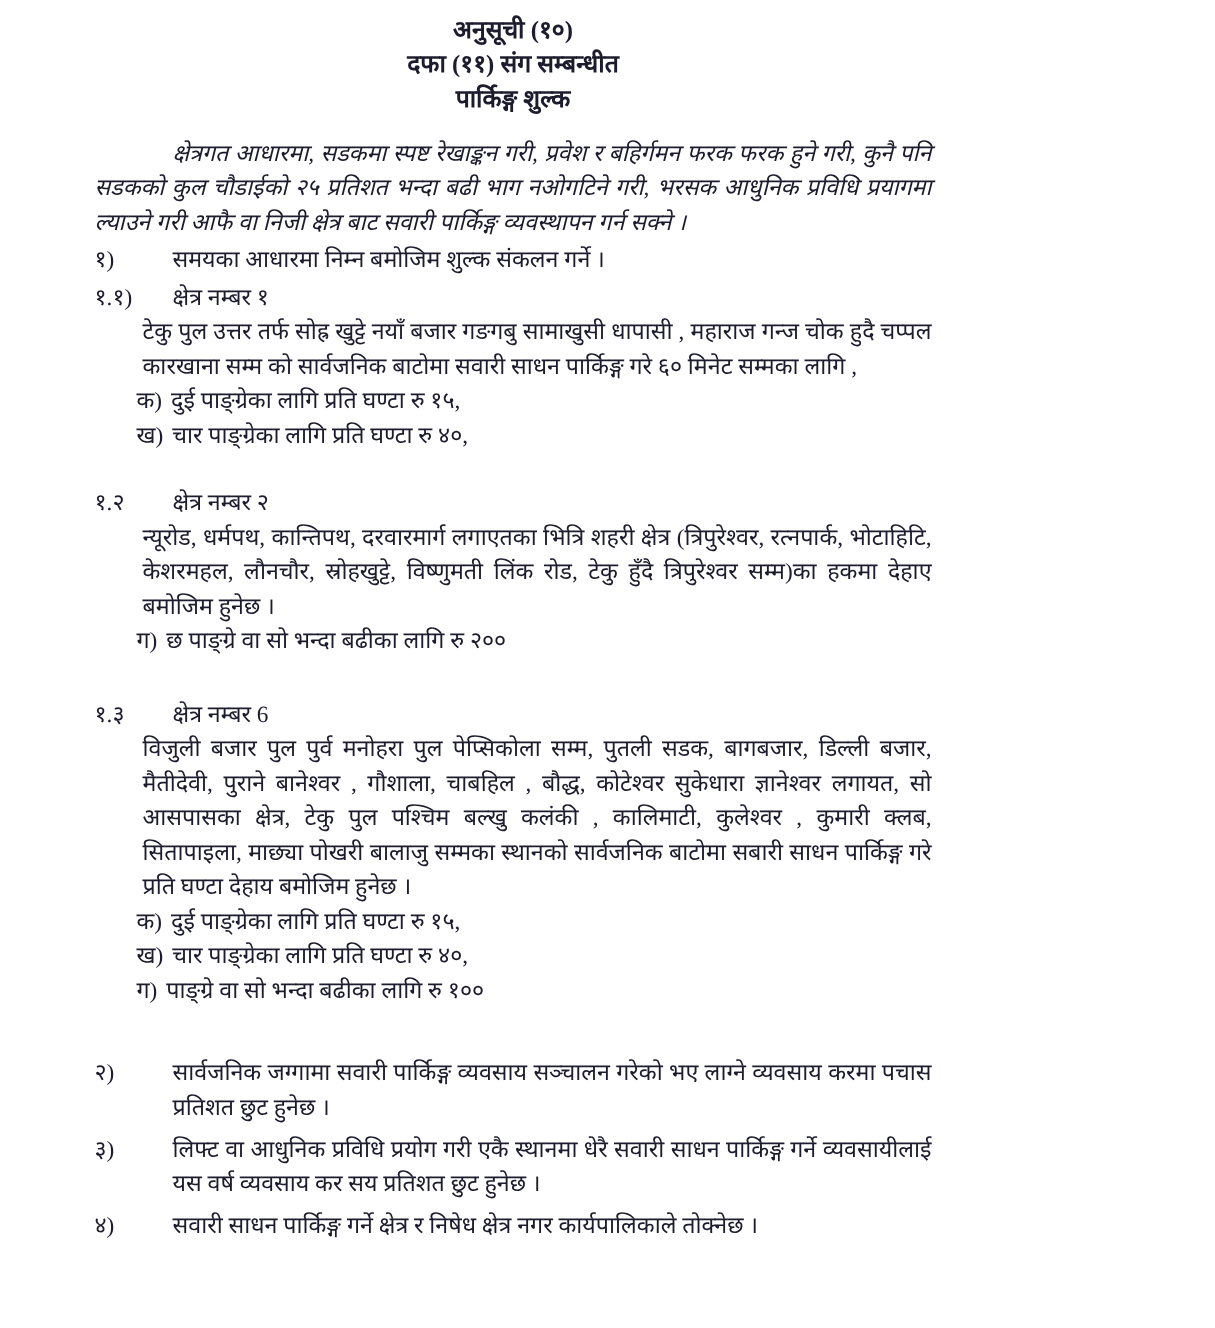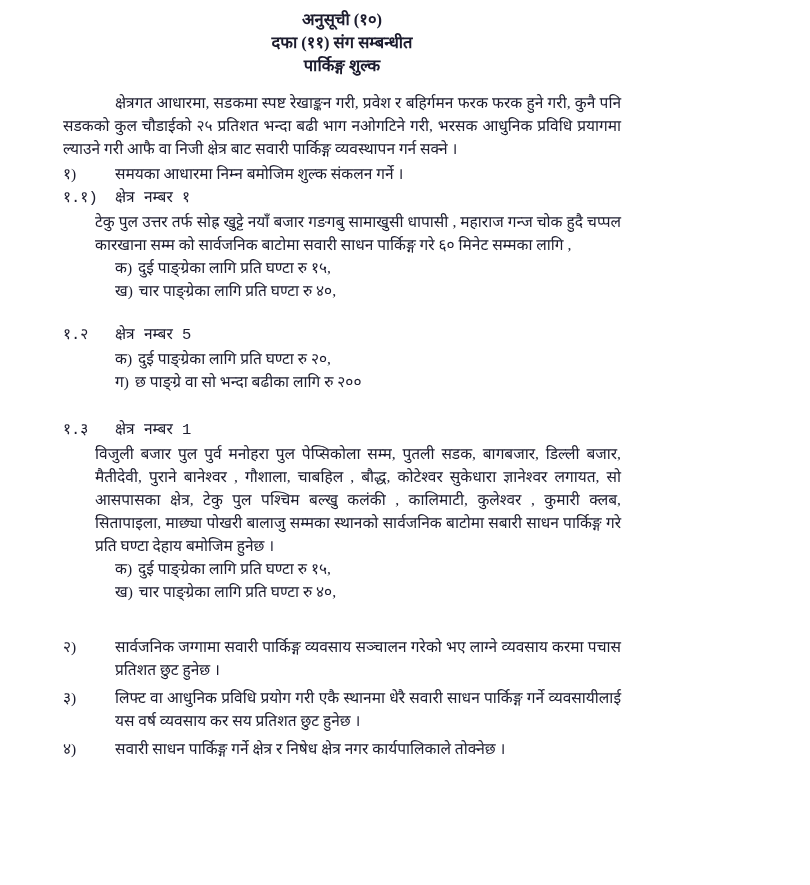--- a/index.html
+++ b/index.html
@@ -24,42 +24,43 @@
     text-align: center;
     font-weight: bold;
     font-size: 16.5px;
     line-height: 23px;
     margin-bottom: 14px;
   }
   .intro {
     margin: 0;
     text-align: justify;
     text-indent: 52px;
+    font-style: italic;
   }
   .clause {
     display: flex;
     margin-top: 2px;
   }
   .num {
     flex: 0 0 52px;
   }
   .ctext {
     flex: 1;
     text-align: justify;
   }
   .zone { margin-top: 2px; }
   .zone.z2 { margin-top: 22px; }
   .zone.z3 { margin-top: 26px; }
-  .zhead { display: flex; font-family: Liberation Mono, monospace; }
+  .zhead { display: flex; }
   .ztitle { flex: 1; }
   .zbody {
     margin-left: 32px;
     text-align: justify;
   }
-  .fee { margin-left: 52px; }
+  .fee { margin-left: 28px; }
   .fee-shift { margin-left: 279px; }
   .fee-label { margin-right: 6px; }
   .tail { margin-top: 32px; }
   .tail .clause { margin-top: 5px; }
 </style>
 </head>
 <body>
 
 <div class="page">
 
@@ -86,41 +87,42 @@
       <span class="fee-label">क)</span><span>दुई पाङ्ग्रेका लागि प्रति घण्टा रु १५,</span>
     </div>
     <div class="fee">
       <span class="fee-label">ख)</span><span>चार पाङ्ग्रेका लागि प्रति घण्टा रु ४०,</span>
     </div>
   </div>
 
   <div class="zone z2">
     <div class="zhead">
       <span class="num">१.२</span>
-      <span class="ztitle">क्षेत्र नम्बर 5</span>
+      <span class="ztitle">क्षेत्र नम्बर २</span>
     </div>
-    <div class="fee">
-      <span class="fee-label">क)</span><span>दुई पाङ्ग्रेका लागि प्रति घण्टा रु २०,</span>
-    </div>
+    <div class="zbody">न्यूरोड, धर्मपथ, कान्तिपथ, दरवारमार्ग लगाएतका भित्रि शहरी क्षेत्र (त्रिपुरेश्वर, रत्नपार्क, भोटाहिटि, केशरमहल, लौनचौर, स्रोहखुट्टे, विष्णुमती लिंक रोड, टेकु हुँदै त्रिपुरेश्वर सम्म)का हकमा देहाए बमोजिम हुनेछ ।</div>
     <div class="fee">
       <span class="fee-label">ग)</span><span>छ पाङ्ग्रे वा सो भन्दा बढीका लागि रु २००</span>
     </div>
   </div>
 
   <div class="zone z3">
     <div class="zhead">
       <span class="num">१.३</span>
-      <span class="ztitle">क्षेत्र नम्बर 1</span>
+      <span class="ztitle">क्षेत्र नम्बर 6</span>
     </div>
     <div class="zbody">विजुली बजार पुल पुर्व मनोहरा पुल पेप्सिकोला सम्म, पुतली सडक, बागबजार, डिल्ली बजार, मैतीदेवी, पुराने बानेश्वर , गौशाला, चाबहिल , बौद्ध, कोटेश्वर सुकेधारा ज्ञानेश्वर लगायत, सो आसपासका क्षेत्र, टेकु पुल पश्चिम बल्खु कलंकी , कालिमाटी, कुलेश्वर , कुमारी क्लब, सितापाइला, माछ्या पोखरी बालाजु सम्मका स्थानको सार्वजनिक बाटोमा  सबारी साधन पार्किङ्ग गरे प्रति घण्टा देहाय बमोजिम हुनेछ ।</div>
     <div class="fee">
       <span class="fee-label">क)</span><span>दुई पाङ्ग्रेका लागि प्रति घण्टा रु १५,</span>
     </div>
     <div class="fee">
       <span class="fee-label">ख)</span><span>चार पाङ्ग्रेका लागि प्रति घण्टा रु ४०,</span>
+    </div>
+    <div class="fee">
+      <span class="fee-label">ग)</span><span>पाङ्ग्रे वा सो भन्दा बढीका लागि रु १००</span>
     </div>
   </div>
 
   <div class="tail">
     <div class="clause">
       <span class="num">२)</span>
       <span class="ctext">सार्वजनिक जग्गामा सवारी पार्किङ्ग व्यवसाय सञ्चालन गरेको भए लाग्ने व्यवसाय करमा पचास प्रतिशत छुट हुनेछ ।</span>
     </div>
     <div class="clause">
       <span class="num">३)</span>

